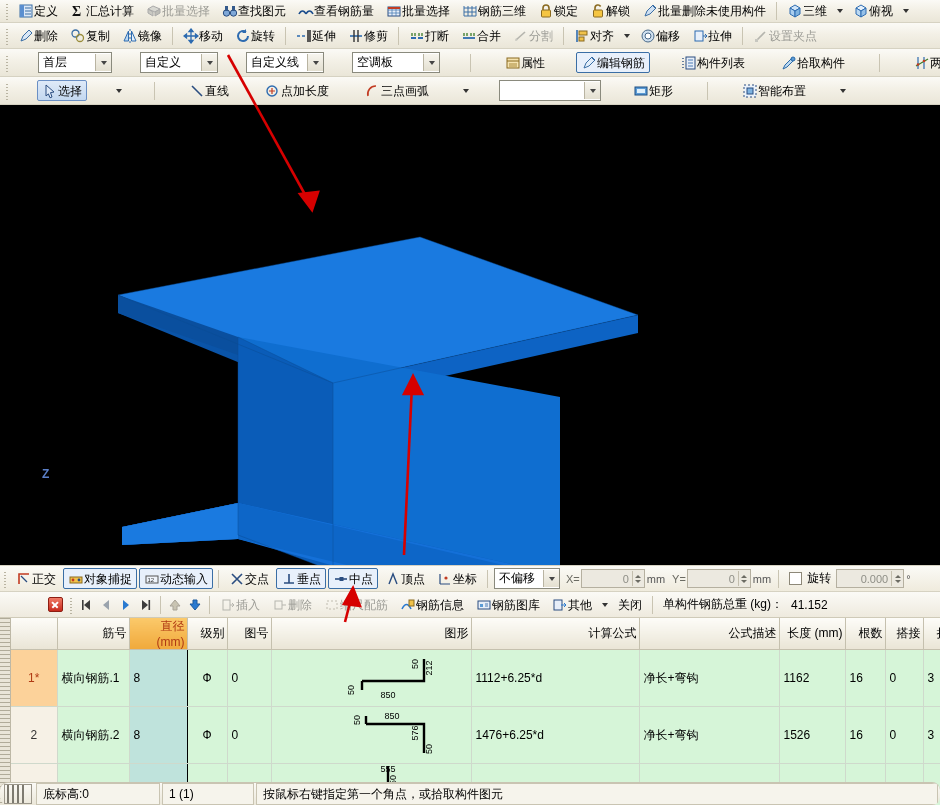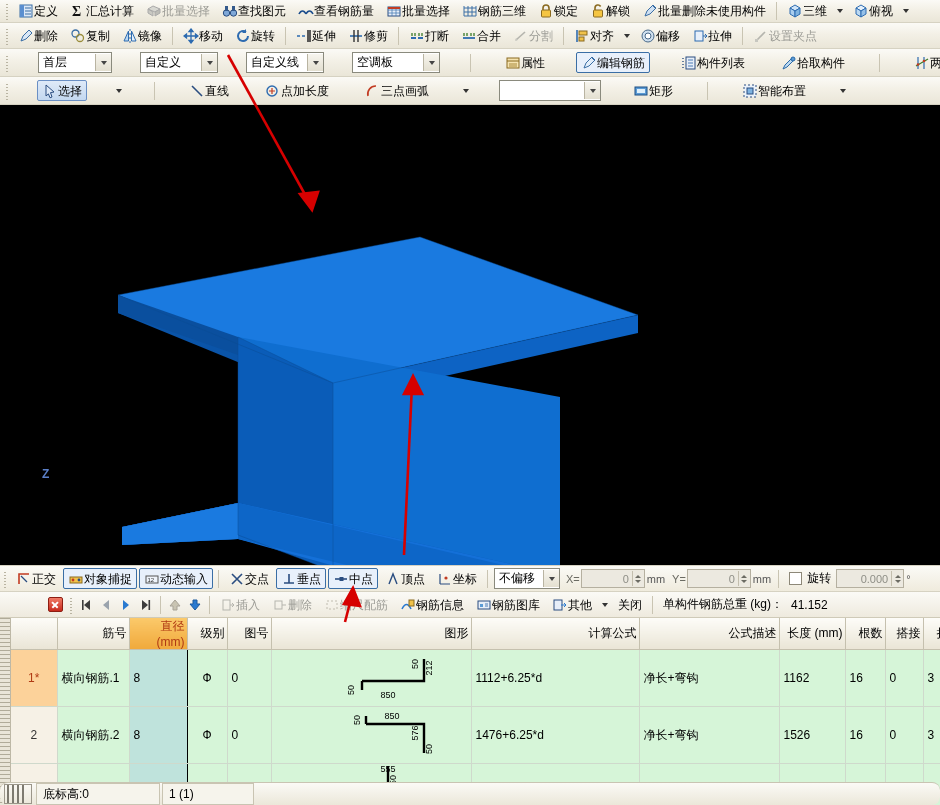--- a/index.html
+++ b/index.html
@@ -956,20 +956,21 @@
           <td>3</td>
         </tr>
       </tbody>
     </table>
   </div>
 
   <div class="statusbar">
     <span class="kbicon"></span>
     <span class="scell" style="width:110px">底标高:0</span>
     <span class="scell" style="width:78px">1 (1)</span>
+    <span class="scell" style="flex:1 1 auto">按鼠标右键指定第一个角点，或拾取构件图元</span>
   </div>
 
   <svg class="annot">
     <g stroke="#d60000" stroke-width="2.6" fill="#d60000">
       <line x1="228" y1="55" x2="308" y2="200"></line>
       <polygon points="312,210 300,194 318,192"></polygon>
       <line x1="404" y1="555" x2="412" y2="385"></line>
       <polygon points="413,376 404,394 422,394"></polygon>
       <line x1="345" y1="622" x2="352" y2="595"></line>
       <polygon points="353,588 344,604 360,606"></polygon>

